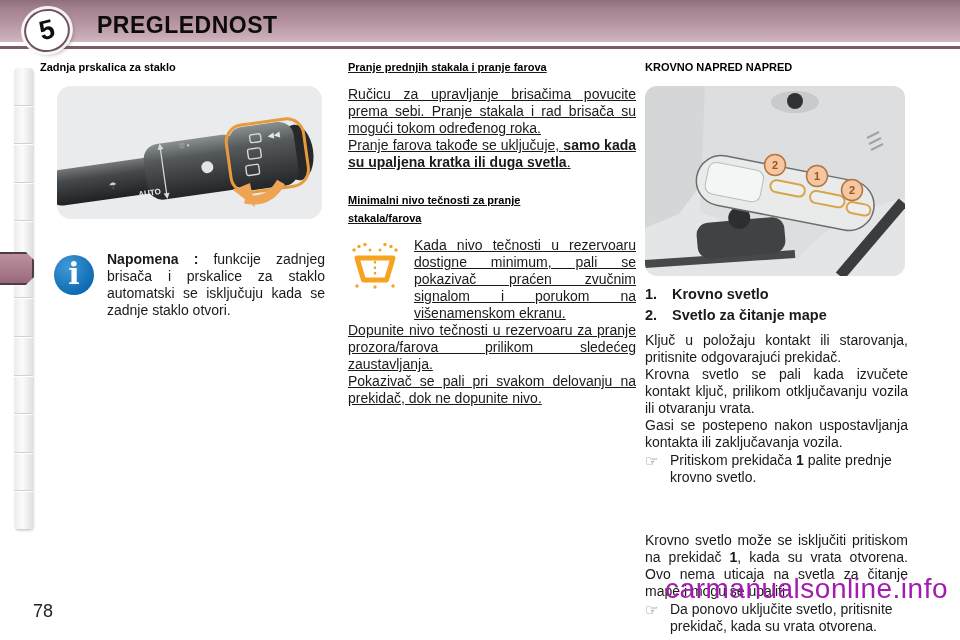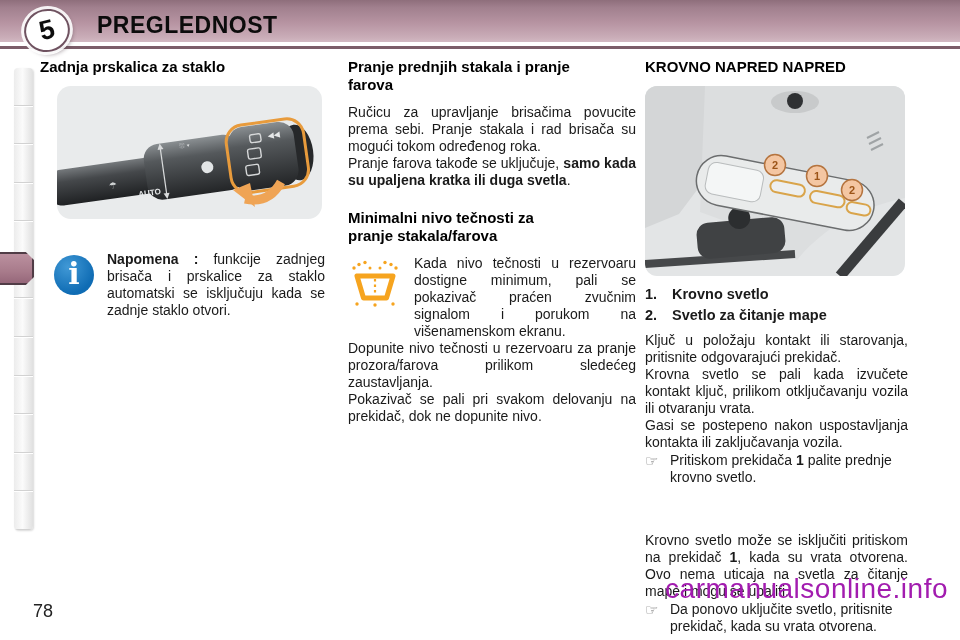--- a/index.html
+++ b/index.html
@@ -52,24 +52,24 @@
     position:absolute; left:0; top:252px; width:34px; height:33px;
     background:linear-gradient(180deg,#bb909f 0%,#a87b8b 60%,#96677a 100%);
     border:2px solid #503c46; border-left:none;
     clip-path:polygon(0 0,76% 0,100% 24%,100% 76%,76% 100%,0 100%);
     z-index:2;
   }
 
   
   .col { position:absolute; top:58px; }
   .col1 { left:40px;  width:285px; }
-  .col2 { left:348px; width:288px; }
+  .col2 { left:348px; width:288px;text-decoration:underline; }
   .col3 { left:645px; width:263px; }
 
-  h2.sec { font-size:15px; font-weight:bold; color:#000; line-height:18px; margin:0 0 10px; }
+  h2.sec { font-size:11px; font-weight:bold; color:#000; line-height:18px; margin:0 0 10px; }
   .col p { font-size:14px; line-height:17px; text-align:justify; margin:0; }
 
   
   .figure1 { margin:2px 0 0 17px; width:265px; height:133px; background:#e9ebec; border-radius:14px; overflow:hidden; }
   .figure2 { margin:6px 0 8px 0; width:260px; height:190px; background:#eef0f1; border-radius:12px; overflow:hidden; }
 
   .col1 .body { margin-top:18px; }
   .note { display:flex; gap:13px; margin-top:32px; padding-left:14px; align-items:flex-start; }
   .info-icon {
     flex:none; width:40px; height:40px; border-radius:50%; margin-top:4px;

